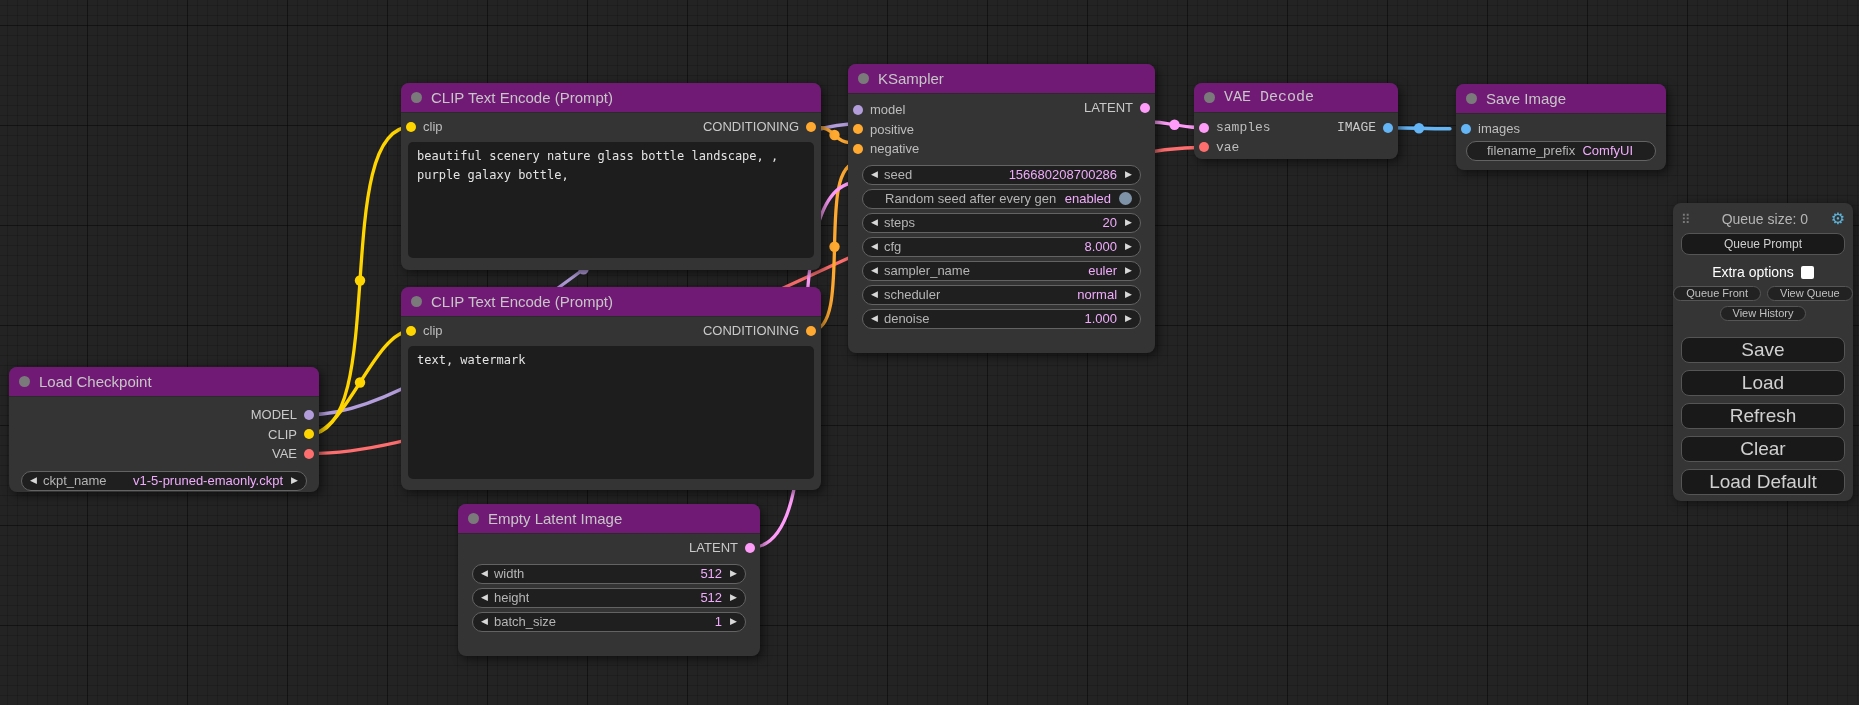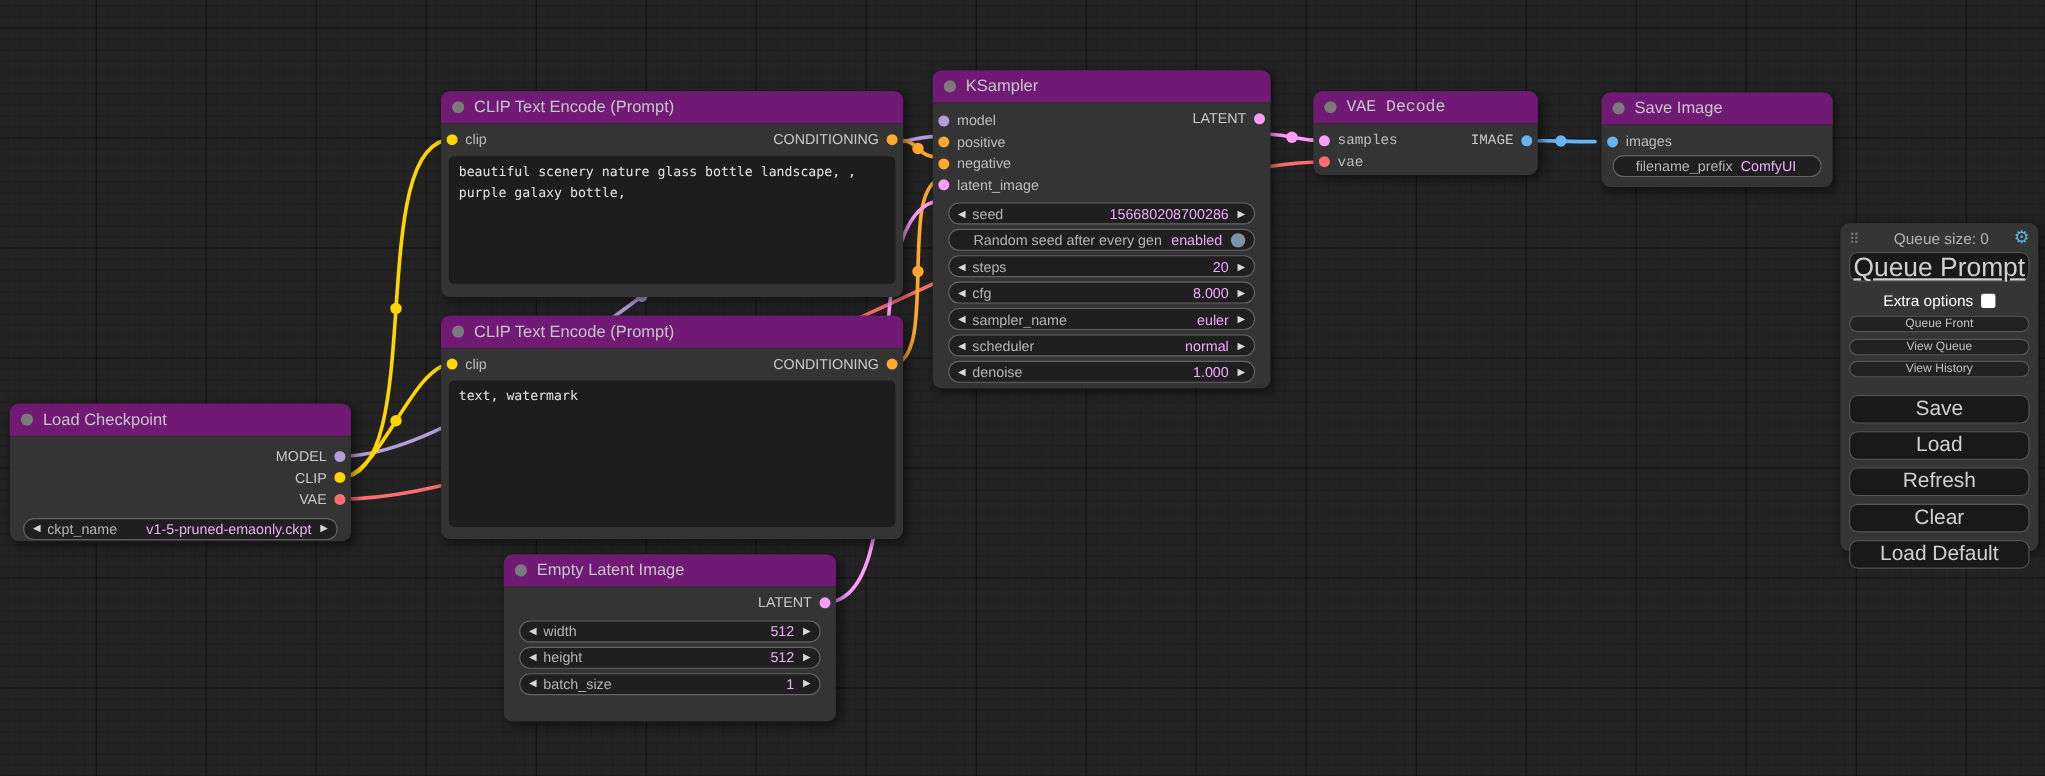--- a/index.html
+++ b/index.html
@@ -60,26 +60,26 @@
   #queue-panel{position:absolute;left:1673px;top:203px;width:180px;height:298px;z-index:4;
         background:#353535;border-radius:8px;box-shadow:2px 2px 10px rgba(0,0,0,.5);
         display:flex;flex-direction:column;box-sizing:border-box;padding:6px 8px;}
   .qheader{display:flex;align-items:center;height:26px;margin-bottom:4px;}
   .drag-handle{color:#7a7a7a;font-size:13px;cursor:grab;width:18px;}
   .qsize{flex:1;text-align:center;color:#b5b5b5;font-size:14px;}
   .gear{font-size:16px;line-height:1;cursor:pointer;}
   .qbtn{background:#191919;border:1px solid #555;border-radius:8px;color:#d0d0d0;
         height:26px;font-size:19px;font-family:"Liberation Sans",sans-serif;
         cursor:pointer;width:100%;box-sizing:border-box;padding:0;}
-  .qbtn.main{font-size:24px;height:27px;text-decoration:underline;}
+  .qbtn.main{font-size:12px;height:27px;}
   .extra-row{display:flex;align-items:center;justify-content:center;gap:7px;
         margin-top:9px;height:18px;}
   .extra-label{color:#ffffff;font-size:14px;}
   .checkbox{width:13px;height:13px;background:#fff;border-radius:2px;cursor:pointer;}
-  .sm-row{display:flex;justify-content:center;gap:6px;margin-top:6px;flex-direction:column;}
+  .sm-row{display:flex;justify-content:center;gap:6px;margin-top:6px;}
   .smbtn{background:#222;border:1px solid #555;border-radius:9px;color:#c0c0c0;
         font-size:11px;padding:1px 12px;height:15px;box-sizing:border-box;
         line-height:11px;cursor:pointer;white-space:nowrap;}
   .big-btns{display:flex;flex-direction:column;gap:7px;margin-top:16px;}
 </style>
 </head>
 <body>
 
 <div id="canvas">
   <svg id="links" width="1859" height="705">
@@ -230,26 +230,20 @@
         <span class="dot" style="background: rgb(255, 169, 49);"></span>
         <span>positive</span>
       </div>
         </div>
       <div class="prow">
           <div class="pin">
         <span class="dot" style="background: rgb(255, 169, 49);"></span>
         <span>negative</span>
       </div>
         </div>
-      <div class="prow">
-          <div class="pin">
-        <span class="dot" style="background: rgb(255, 156, 249);"></span>
-        <span>latent_image</span>
-      </div>
-        </div>
     </div>
     <div class="outrow prow right">
         <div class="pout">
       <span class="out-label">LATENT</span>
       <span class="dot" style="background: rgb(255, 156, 249);"></span>
     </div>
       </div>
     <div class="widgets">
       <div class="widget">
         <span class="arrow">◀</span>

